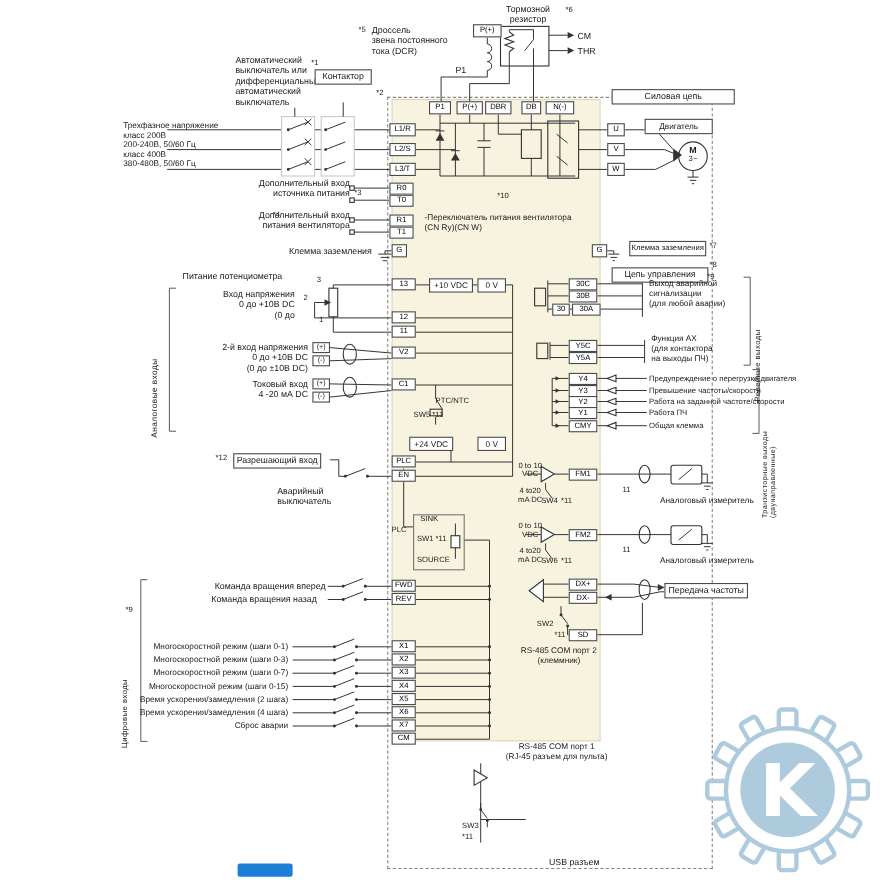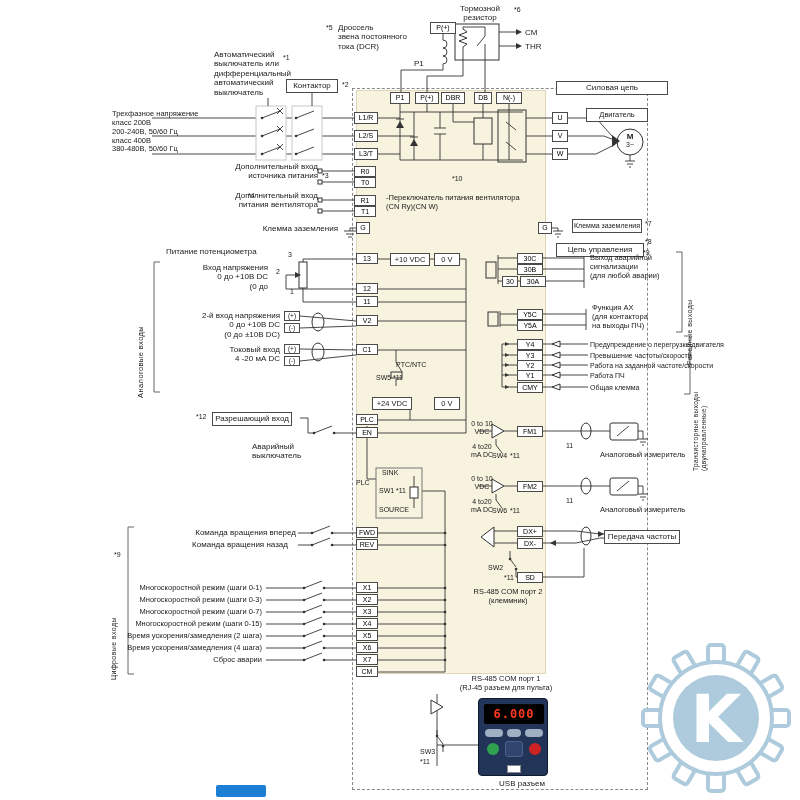--- a/index.html
+++ b/index.html
@@ -155,21 +155,21 @@
 тока (DCR)</div>
   <div class="term" style="left:430px;top:22px;width:26px;height:12px;line-height:10px">P(+)</div>
   <div class="lbl" style="left:414px;top:59px">P1</div>
 
   <div class="lbl" style="left:214px;top:50px;width:80px">Автоматический
 выключатель или
 дифференциальный
 автоматический
 выключатель</div>
   <div class="note" style="left:283px;top:54px">*1</div>
-  <div class="boxlbl" style="left:286px;top:79px;width:52px">Контактор</div>
+  <div class="boxlbl" style="left:286px;top:63px;width:52px">Контактор</div>
   <div class="note" style="left:342px;top:81px">*2</div>
   <div class="lbl f75" style="left:112px;top:110px;width:100px">Трехфазное напряжение
 класс 200В
 200-240В, 50/60 Гц
 класс 400В
 380-480В, 50/60 Гц</div>
   <div class="lbl r" style="right:482px;top:162px;width:130px">Дополнительный вход
 источника питания</div>
   <div class="note" style="left:322px;top:172px">*3</div>
   <div class="lbl r" style="right:482px;top:191px;width:130px">Дополнительный вход
@@ -323,30 +323,20 @@
   <div class="lbl f7" style="left:488px;top:564px">SW2</div>
   <div class="note" style="left:504px;top:574px">*11</div>
   <div class="term" style="left:517px;top:572px;width:26px">SD</div>
   <div class="lbl c f75" style="left:462px;top:588px;width:92px">RS-485 COM порт 2
 (клеммник)</div>
   <div class="lbl c f75" style="left:448px;top:675px;width:116px">RS-485 COM порт 1
 (RJ-45 разъем для пульта)</div>
   <div class="lbl f7" style="left:420px;top:748px">SW3</div>
   <div class="note" style="left:420px;top:758px">*11</div>
 
-  <div style="position:absolute;left:478px;top:698px;width:70px;height:78px;background:#223457;border:1px solid #101a2e;border-radius:4px">
-    <div style="position:absolute;left:5px;top:5px;width:60px;height:20px;background:#000;border-radius:2px;color:#ff3a20;font-family:'DejaVu Sans Mono',monospace;font-weight:bold;font-size:12px;text-align:center;line-height:20px;letter-spacing:1px">6.000</div>
-    <div style="position:absolute;left:6px;top:30px;width:18px;height:8px;background:#9fb0c4;border-radius:4px"></div>
-    <div style="position:absolute;left:28px;top:30px;width:14px;height:8px;background:#9fb0c4;border-radius:4px"></div>
-    <div style="position:absolute;left:46px;top:30px;width:18px;height:8px;background:#9fb0c4;border-radius:4px"></div>
-    <div style="position:absolute;left:8px;top:44px;width:12px;height:12px;background:#2fa24f;border-radius:50%"></div>
-    <div style="position:absolute;left:26px;top:42px;width:18px;height:16px;background:#31466e;border:1px solid #4c6392;border-radius:3px"></div>
-    <div style="position:absolute;left:50px;top:44px;width:12px;height:12px;background:#cc2222;border-radius:50%"></div>
-    <div style="position:absolute;left:28px;top:66px;width:14px;height:8px;background:#fff;border:1px solid #888"></div>
-  </div>
   <div class="lbl c" style="left:490px;top:779px;width:64px">USB разъем</div>
 
   <div style="position:absolute;left:216px;top:785px;width:50px;height:12px;background:#1d7ed6;border-radius:2px;color:#fff;font-size:7px;text-align:center;line-height:12px"></div>
 
   <svg class="layer" style="left:632px;top:634px" width="168" height="168">
     <g transform="translate(84,84)" opacity="0.95">
       <g fill="#fff" stroke="#a9c9dc" stroke-width="4">
         <rect x="-8" y="-73" width="16" height="146" rx="3"></rect>
         <rect x="-8" y="-73" width="16" height="146" rx="3" transform="rotate(30)"></rect>
         <rect x="-8" y="-73" width="16" height="146" rx="3" transform="rotate(60)"></rect>

